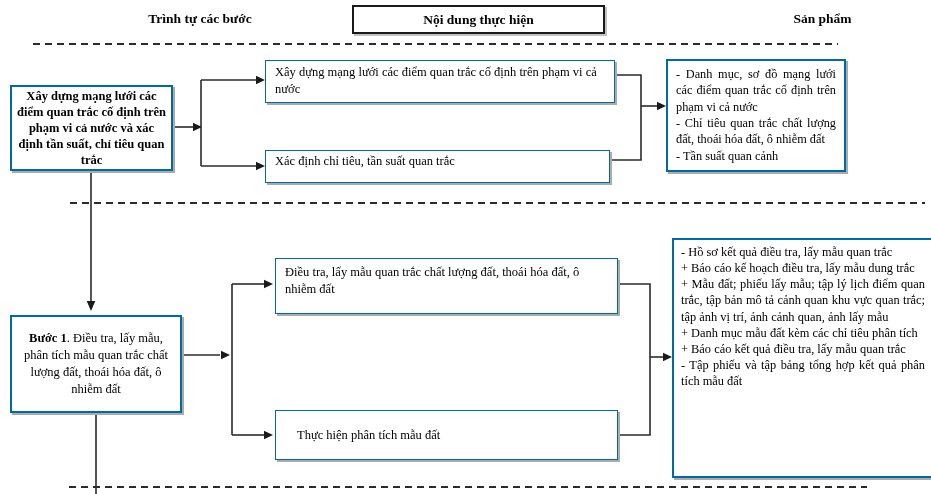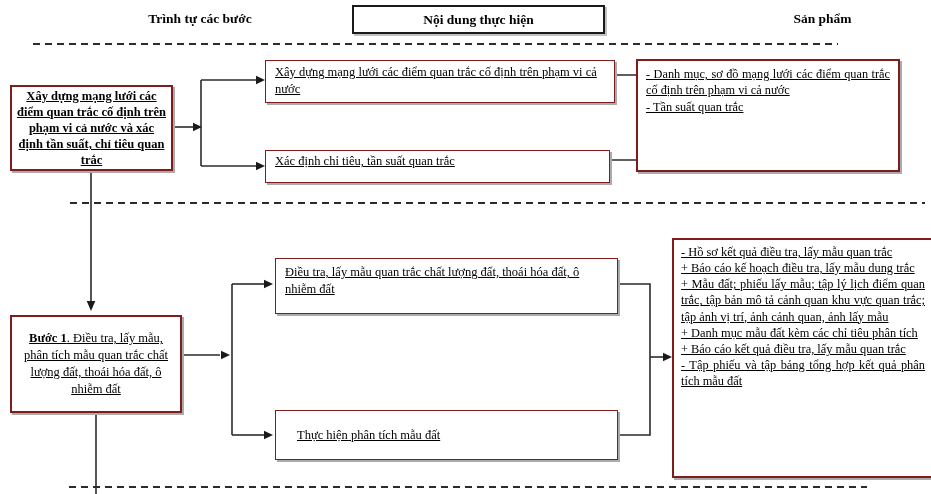--- a/index.html
+++ b/index.html
@@ -23,38 +23,37 @@
     position:absolute;left:312px;top:5px;width:253px;height:29px;
     border:2px solid #1a1a1a;background:#fff;
     box-shadow:2px 2px 0 #c2c2c2;
     display:flex;align-items:center;justify-content:center;
     font-weight:bold;font-size:13.5px;
     box-sizing:border-box;
     margin-left:40px;
   }
   .bx{
     position:absolute;
-    border:2px solid #7f1d1d;
+    border:2px solid #0369a1;
     background:#fff;
     box-shadow:2px 2px 0 #ababab;
     box-sizing:border-box;
     font-size:12.5px;
     line-height:1.32;
     overflow:hidden;
-    text-decoration:underline;
   }
   .bx.thin{border-width:1.5px;}
   #s1-left{left:10px;top:85px;width:163px;height:86px;
     font-weight:bold;text-align:center;
     display:flex;align-items:center;justify-content:center;
     padding:2px 4px;line-height:1.28;}
   #s1-m1{left:265px;top:60px;width:350px;height:43px;padding:3px 9px;}
   #s1-m2{left:265px;top:150px;width:345px;height:33px;padding:2px 9px;
     display:flex;}
-  #s1-right{left:636px;top:59px;width:264px;height:113px;padding:5px 8px;
+  #s1-right{left:666px;top:59px;width:180px;height:113px;padding:5px 8px;
     font-size:12.3px;line-height:1.33;}
   #s2-left{left:10px;top:315px;width:172px;height:98px;
     text-align:center;
     display:flex;align-items:center;justify-content:center;
     padding:2px 6px;line-height:1.35;}
   #s2-m1{left:275px;top:258px;width:343px;height:56px;padding:5px 9px;}
   #s2-m2{left:275px;top:410px;width:343px;height:50px;padding:5px 21px;
     display:flex;align-items:center;}
   #s2-right{left:672px;top:238px;width:262px;height:240px;padding:4px 7px;
     font-size:12.4px;line-height:1.3;text-align:justify;}
@@ -122,21 +121,22 @@
     <span>Xây dựng mạng lưới các điểm quan trắc cố định trên phạm vi cả nước và xác định tần suất, chỉ tiêu quan trắc</span>
   </div>
   <div class="bx thin" id="s1-m1">
     <span>Xây dựng mạng lưới các điểm quan trắc cố định trên phạm vi cả nước</span>
   </div>
   <div class="bx thin" id="s1-m2">
     <span>Xác định chỉ tiêu, tần suất quan trắc</span>
   </div>
   <div class="bx" id="s1-right">
     <div class="prod-line">- Danh mục, sơ đồ mạng lưới các điểm quan trắc cố định trên phạm vi cả nước</div>
-    <div class="prod-line">- Tần suất quan trắc</div>
+    <div class="prod-line">- Chỉ tiêu quan trắc chất lượng đất, thoái hóa đất, ô nhiễm đất</div>
+    <div class="prod-line">- Tần suất quan cảnh</div>
   </div>
 
   <div class="bx" id="s2-left">
     <span><b class="step-label">Bước 1</b><span>. Điều tra, lấy mẫu, phân tích mẫu quan trắc chất lượng đất, thoái hóa đất, ô nhiễm đất</span></span>
   </div>
   <div class="bx thin" id="s2-m1">
     <span>Điều tra, lấy mẫu quan trắc chất lượng đất, thoái hóa đất, ô nhiễm đất</span>
   </div>
   <div class="bx thin" id="s2-m2">
     <span>Thực hiện phân tích mẫu đất</span>

